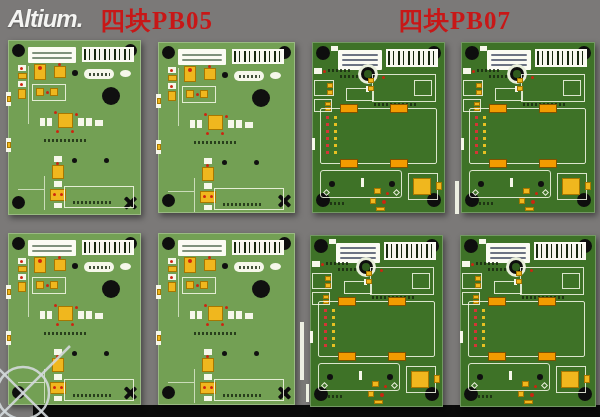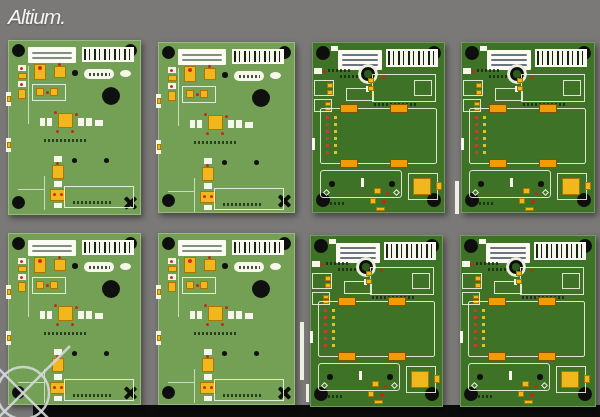--- a/index.html
+++ b/index.html
@@ -1,19 +1,19 @@
 <!DOCTYPE html>
 <html><head>
 <meta charset="utf-8">
 <style>
   html,body{margin:0;padding:0;}
   #stage{position:relative;width:600px;height:417px;background:#7b7978;overflow:hidden;
          font-family:"Liberation Sans",sans-serif;}
   
-  .logo{position:absolute;left:8px;top:5px;color:#f4f4f2;font-size:21px;font-weight:normal;
+  .logo{position:absolute;left:8px;top:5px;color:#f4f4f2;font-size:24px;font-weight:bold;
         font-style:italic;letter-spacing:-1px;z-index:8;text-shadow:0 1px 2px rgba(0,0,0,.35);}
   .title{position:absolute;top:4px;color:#c81717;font-size:25px;font-weight:bold;z-index:8;
          font-family:"Liberation Serif",serif;letter-spacing:1px;}
   .t1{left:100px;} .t2{left:398px;}
   .watermark{position:absolute;left:337px;top:390px;width:263px;height:26px;z-index:9;
              background:rgba(235,243,248,.28);border-radius:13px;display:flex;align-items:center;
              justify-content:center;color:#9fd2ea;font-size:21px;font-weight:bold;letter-spacing:.5px;
              text-shadow:0 0 3px rgba(255,255,255,.85),0 0 1px #fff;}
   .strip{position:absolute;left:33px;top:405px;width:567px;height:12px;background:#0b0b0b;z-index:1;}
   .rail{position:absolute;background:#edefe2;z-index:3;}
@@ -50,20 +50,22 @@
   .diam{width:5px;height:5px;border:1px solid rgba(248,250,235,.9);transform:rotate(45deg);background:none;}
   .dotcol-r{background:repeating-linear-gradient(180deg,#d43535 0 3px,transparent 3px 7px);}
   .dotcol-y{background:repeating-linear-gradient(180deg,#e6c022 0 3px,transparent 3px 7px);}
 </style>
 </head>
 <body>
 
 <div id="stage">
 
   <div class="logo">Altium.</div>
+  <div class="title t1">四块PB05</div>
+  <div class="title t2">四块PB07</div>
 
   <div id="boards">
       <div class="board pb05" style="left: 8px; top: 40px; width: 133px; height: 175px;">
   <div class="hole tl"></div>
   <div class="hole tr"></div>
   <div class="hole bl"></div>
   <div class="xmark br">
           <i></i>
           <i></i>
         </div>

